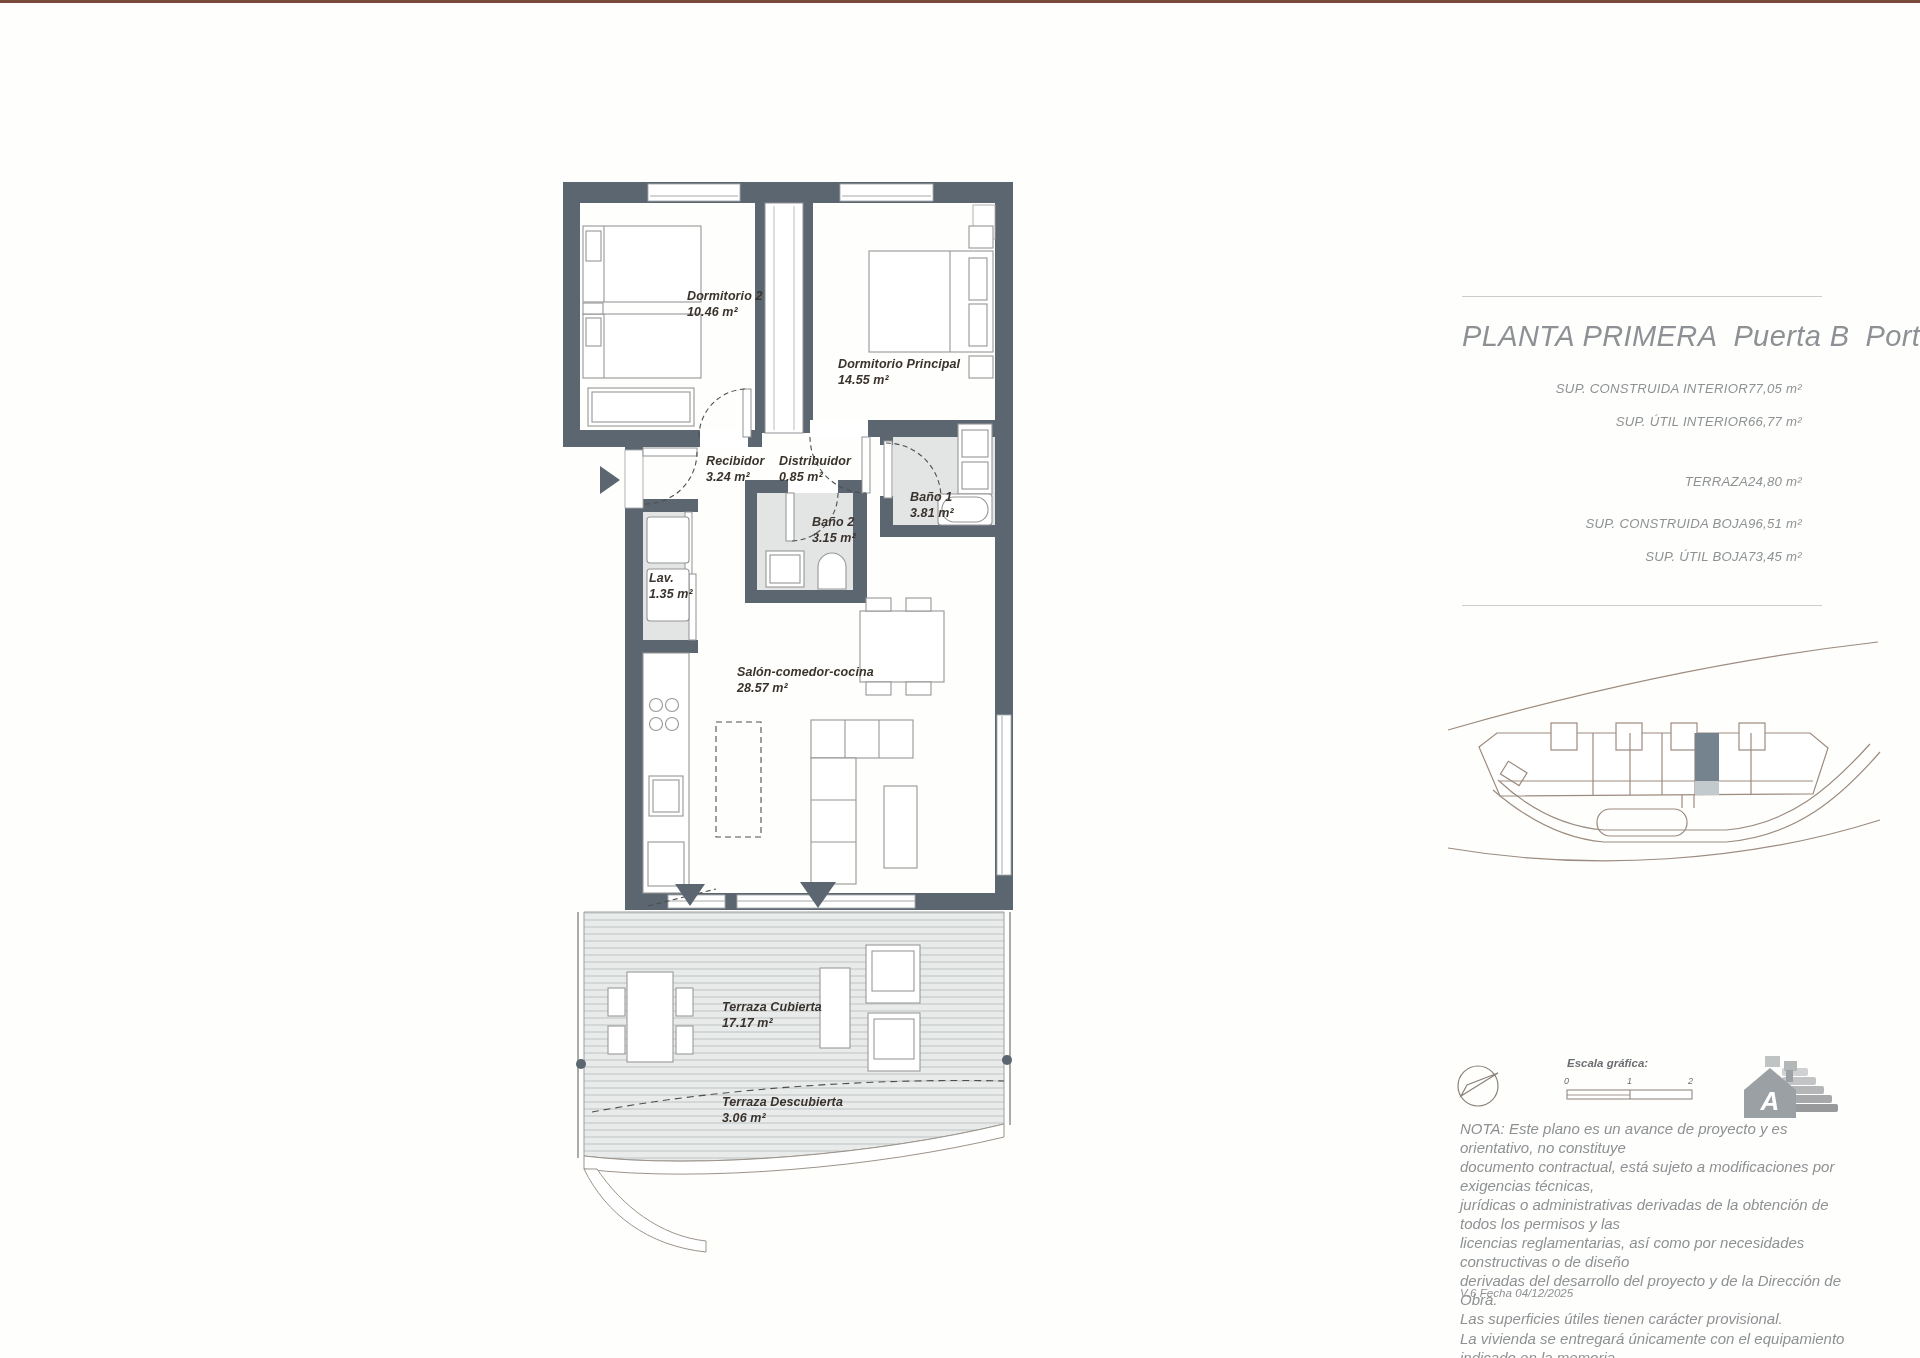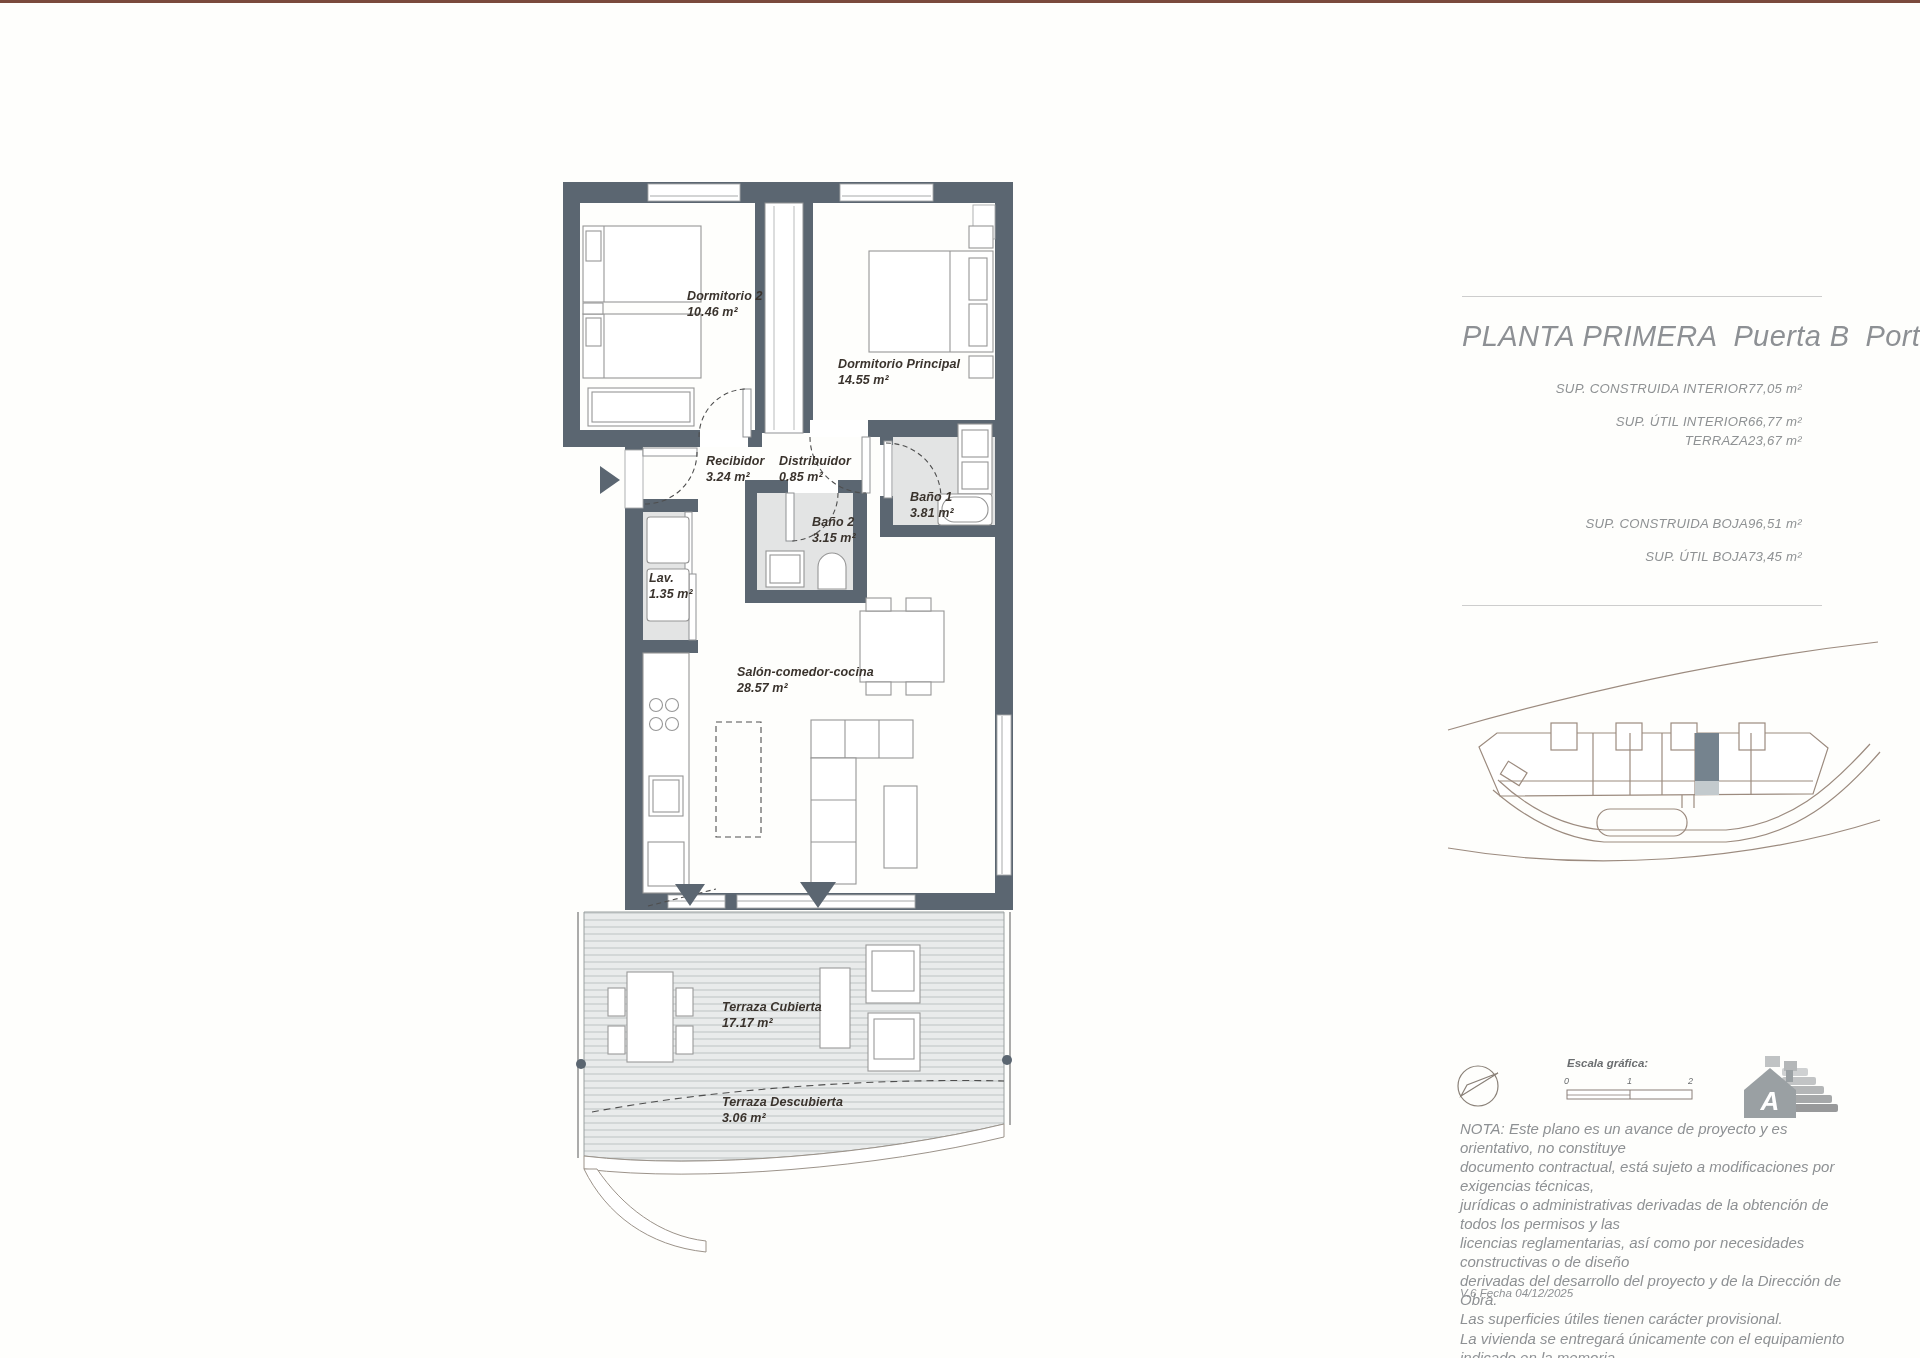--- a/index.html
+++ b/index.html
@@ -293,23 +293,23 @@
   </div>
 
   <div class="surfrow" style="top:381px">
     <span>SUP. CONSTRUIDA INTERIOR</span>
     <span>77,05 m²</span>
   </div>
   <div class="surfrow" style="top:414px">
     <span>SUP. ÚTIL INTERIOR</span>
     <span>66,77 m²</span>
   </div>
-  <div class="surfrow" style="top:433px">
+  <div class="surfrow" style="top:474px">
     <span>TERRAZA</span>
-    <span>23,67 m²</span>
+    <span>24,80 m²</span>
   </div>
   <div class="surfrow" style="top:516px">
     <span>SUP. CONSTRUIDA BOJA</span>
     <span>96,51 m²</span>
   </div>
   <div class="surfrow" style="top:549px">
     <span>SUP. ÚTIL BOJA</span>
     <span>73,45 m²</span>
   </div>
 

